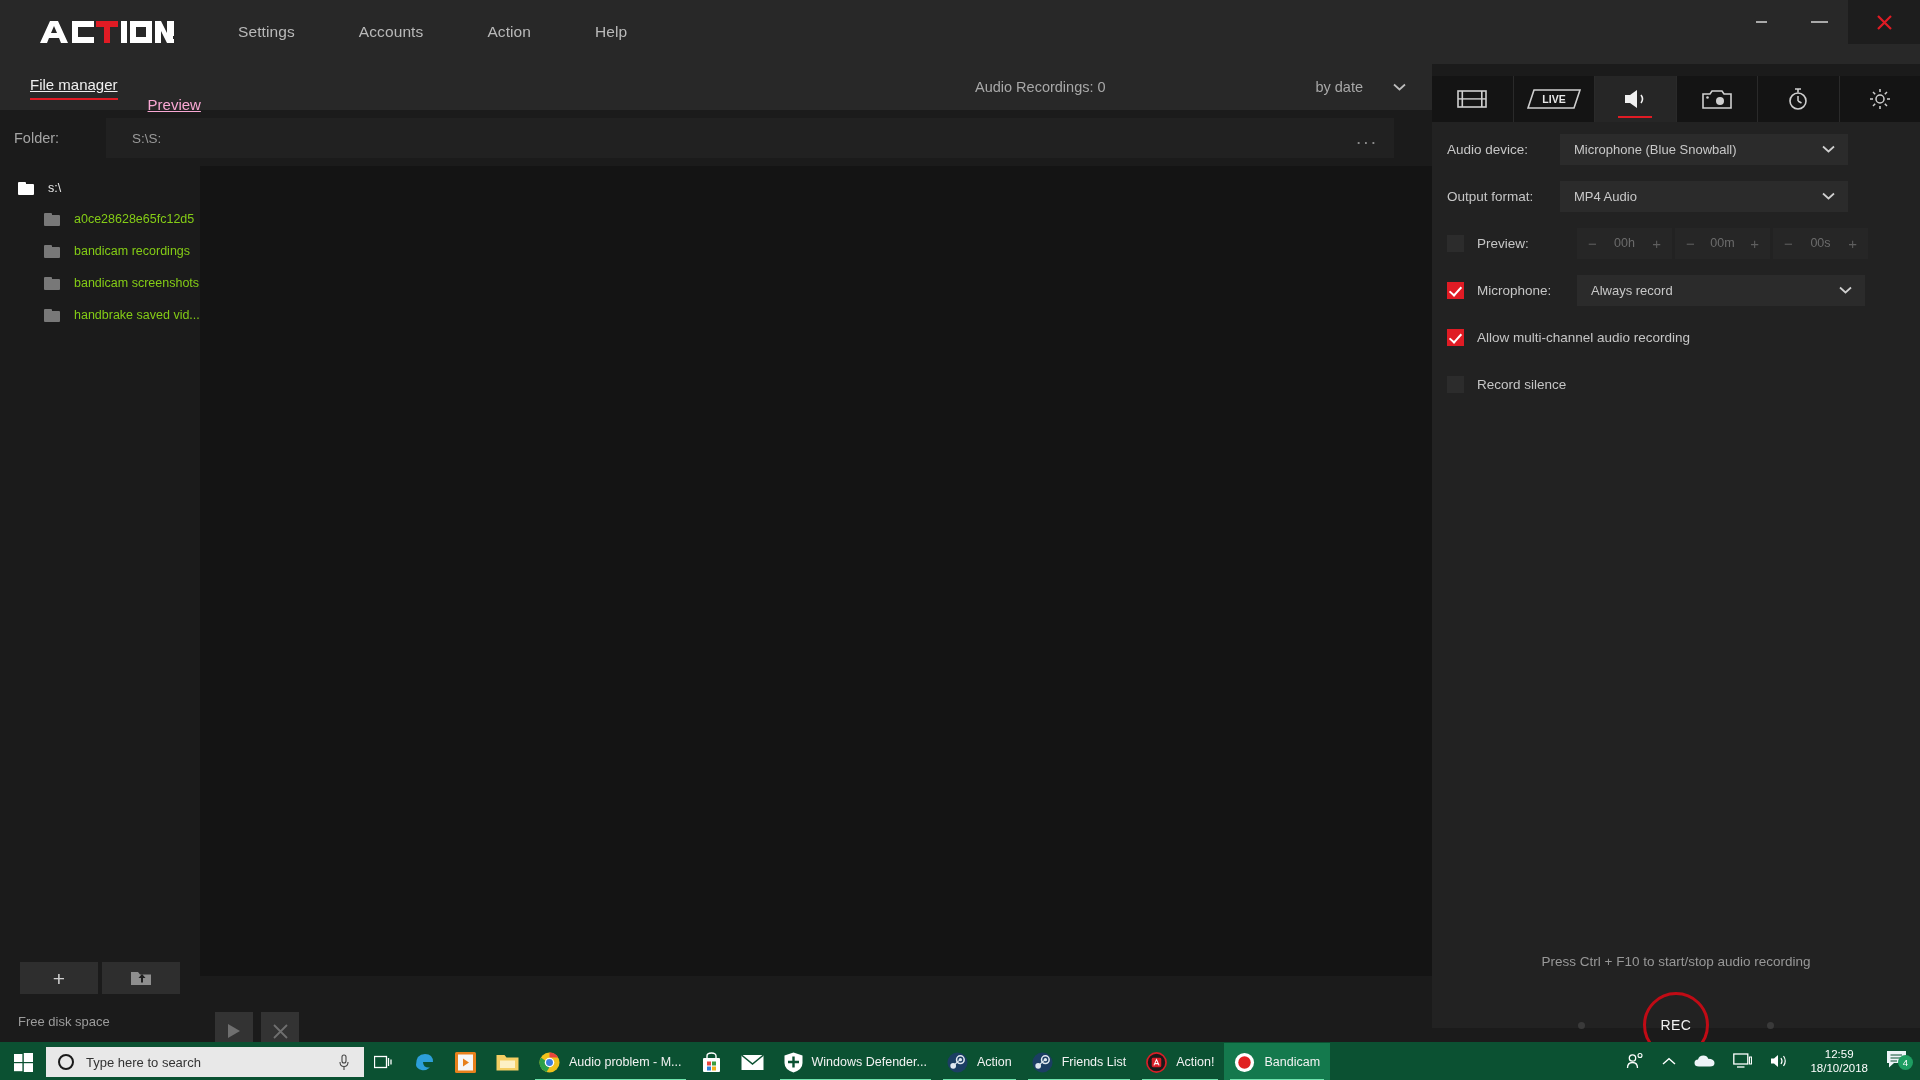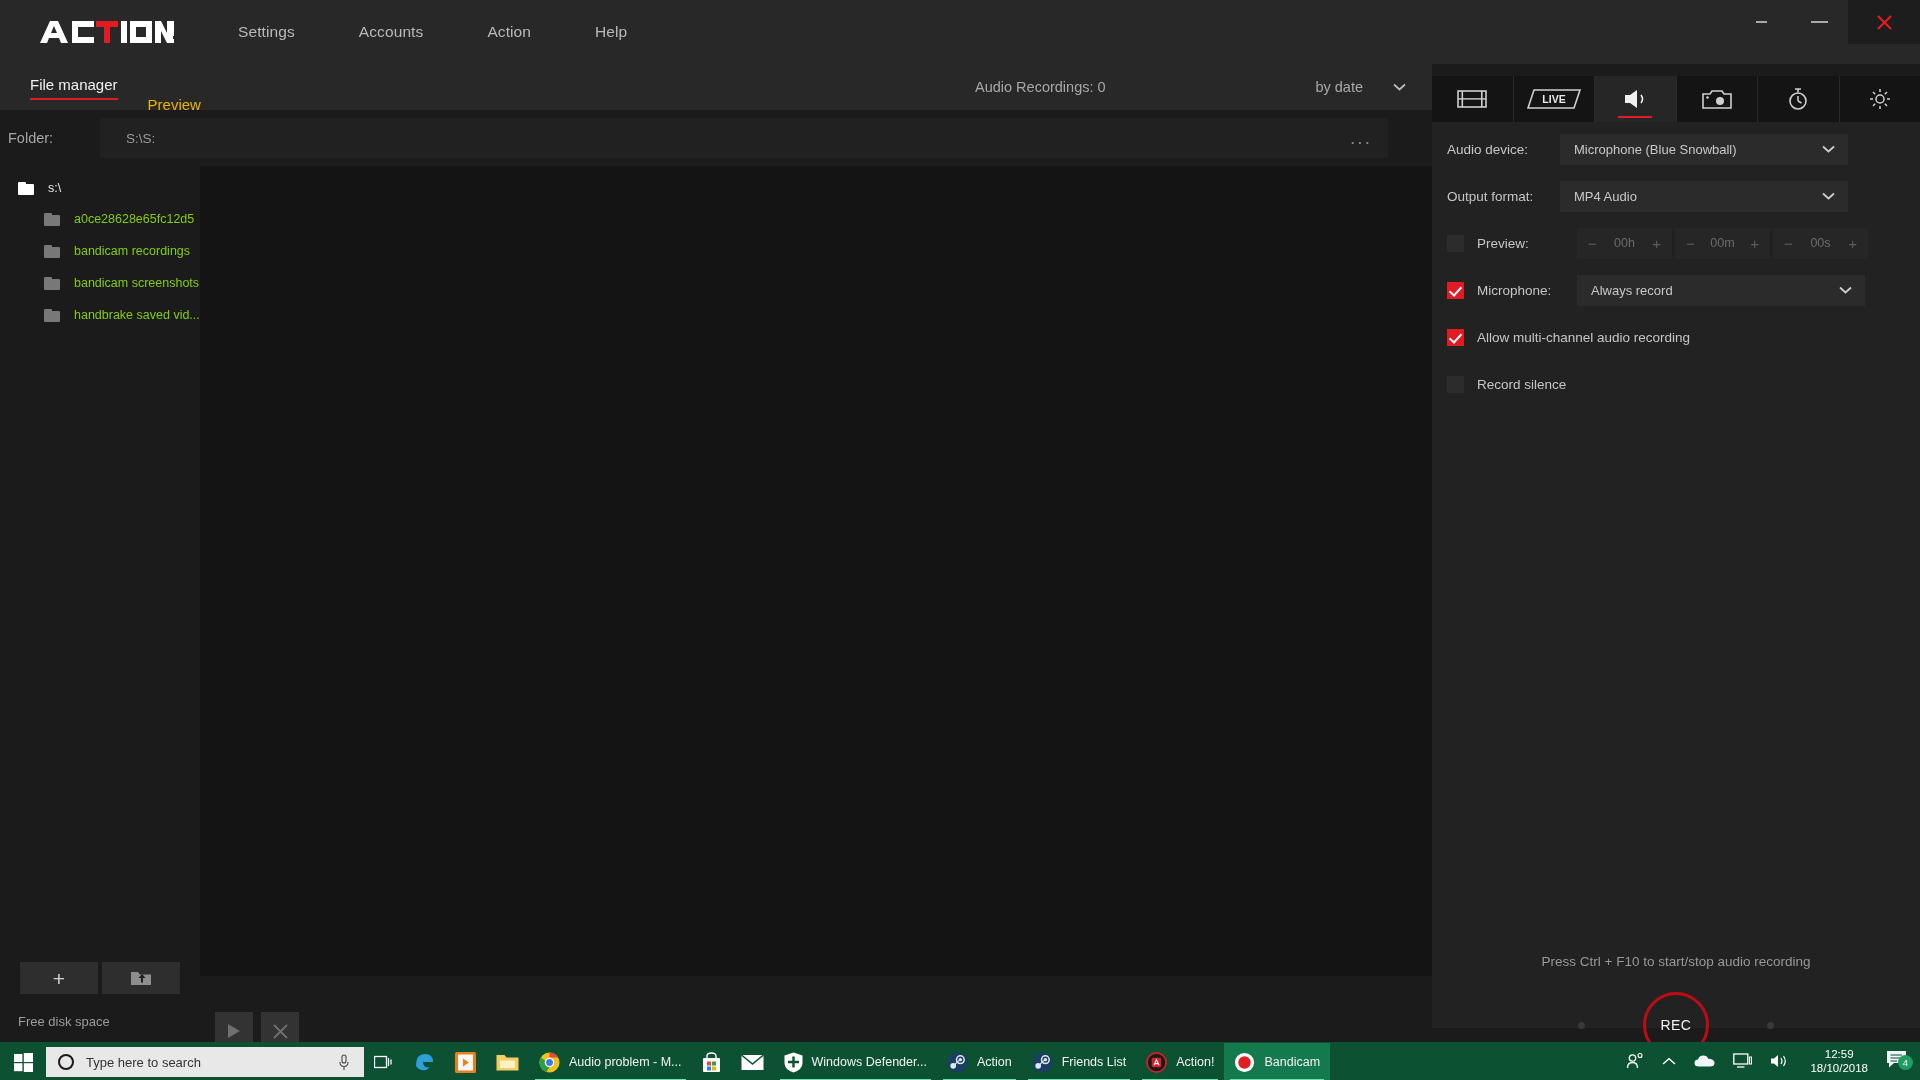--- a/index.html
+++ b/index.html
@@ -42,45 +42,45 @@
     position:absolute; left:0; top:64px; width:1432px; height:952px;
     background:#1b1b1b;
   }
   .tabsrow {
     position:absolute; left:0; top:0; width:1432px; height:46px;
     background:#282828;
     display:flex; align-items:center;
   }
   .ftab {
     font-size:15px; margin-left:30px; padding-bottom:5px; cursor:pointer;
-    position:relative; color:#8d8d8d;
+    position:relative; color:#8d8d8d;text-decoration:underline;
   }
   .ftab.active { color:#f0f0f0; }
   .ftab.active:after {
     content:""; position:absolute; left:0; right:0; bottom:-2px; height:2px;
     background:#e01b24;
   }
-  .ftab.disabled { color:#eab308; cursor:default;margin-top:40px; }
+  .ftab.disabled { color:#f9a8d4; cursor:default;margin-top:40px; }
 
   .rec-count {
     position:absolute; left:975px; top:0; height:46px; line-height:46px;
     color:#a8a8a8; font-size:14.5px;
   }
   .sortbox {
     position:absolute; right:26px; top:0; height:46px;
     display:flex; align-items:center; gap:30px; cursor:pointer;
   }
   .sortbox .lbl { color:#a8a8a8; font-size:14.5px; }
   .chev { width:13px; height:8px; }
 
   .folderrow {
     position:absolute; left:0; top:46px; width:1432px; height:56px;
     display:flex; align-items:center;
   }
-  .folderlbl { color:#a5a5a5; font-size:14.5px; margin-left:8px; width:92px; }
+  .folderlbl { color:#a5a5a5; font-size:14.5px; margin-left:14px; width:92px; }
   .folderfield {
     position:relative; height:40px; width:1288px; background:#212121;
     display:flex; align-items:center;
   }
   .folderfield .val { color:#9a9a9a; font-size:13.5px; margin-left:26px; }
   .dots-btn {
     position:absolute; right:6px; top:0; height:40px; width:42px;
     display:flex; align-items:center; justify-content:center;
     color:#8a8a8a; font-size:19px; letter-spacing:2px; cursor:pointer;
   }

